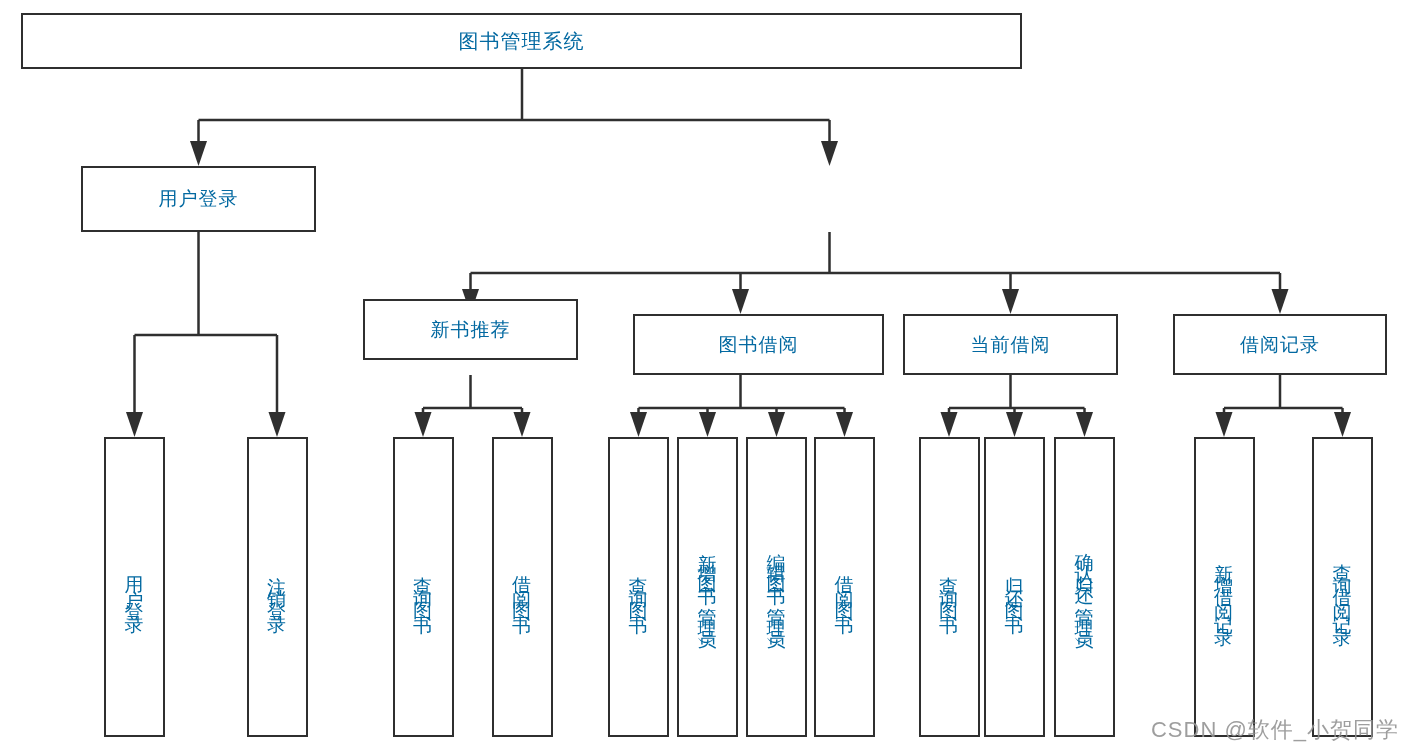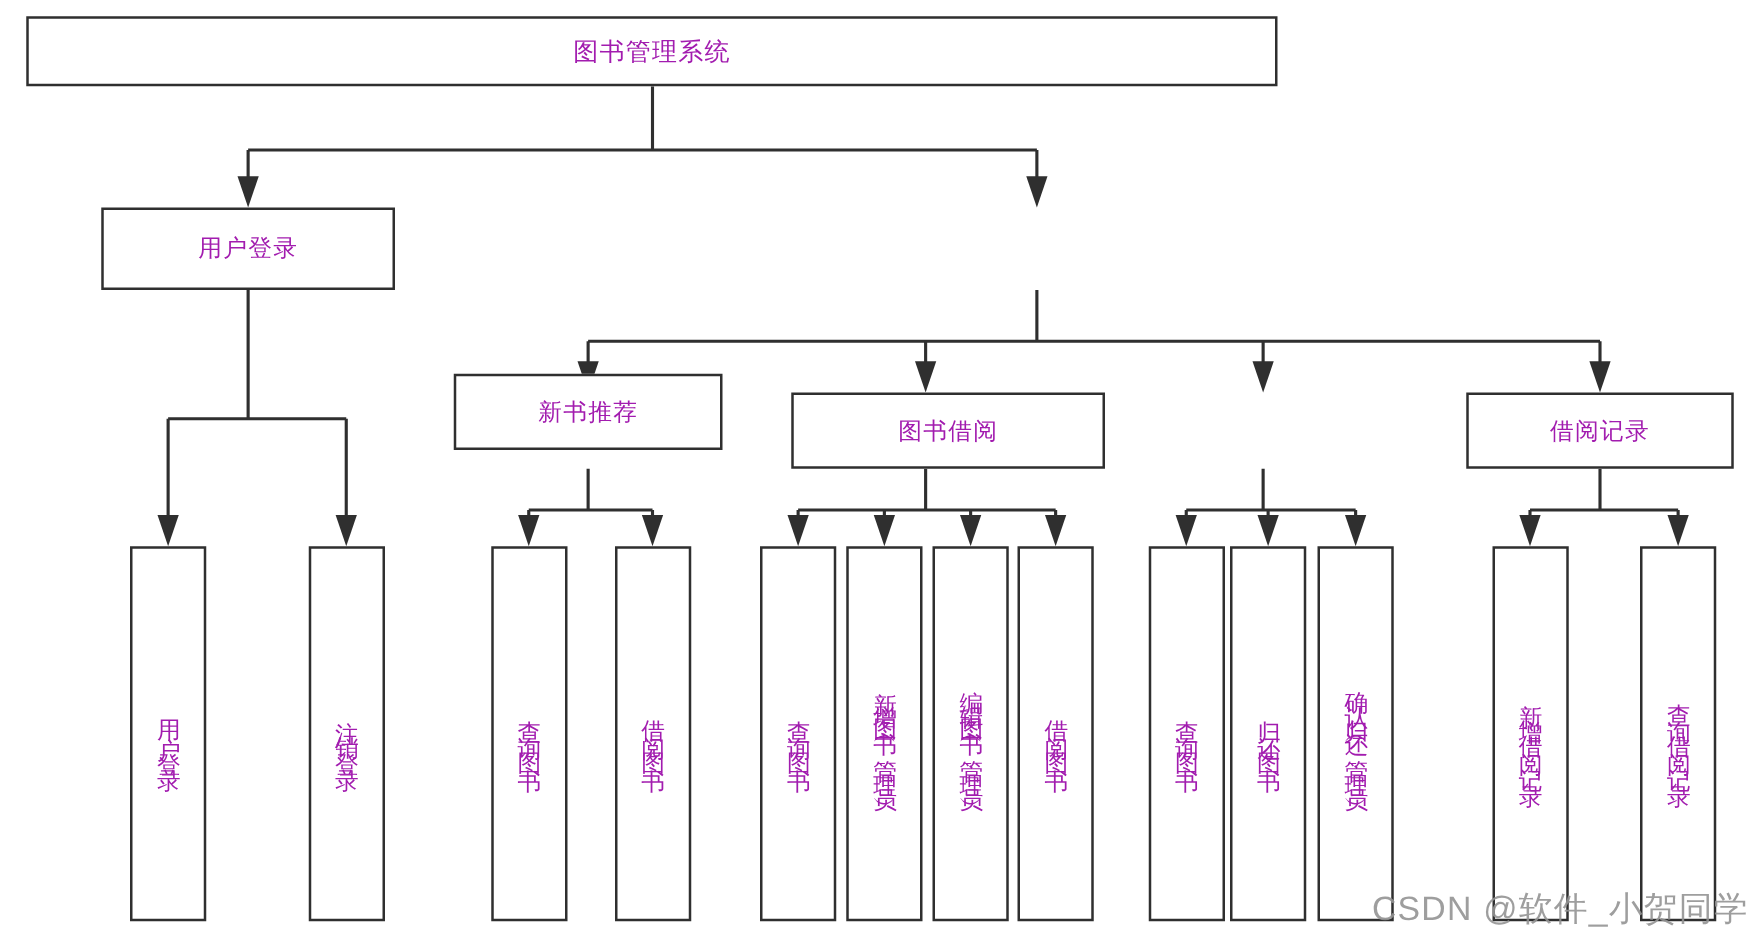--- a/index.html
+++ b/index.html
@@ -22,21 +22,21 @@
     z-index: 1;
   }
   .box {
     position: absolute;
     box-sizing: border-box;
     border: 2px solid #2f2f2f;
     background: #ffffff;
     display: flex;
     align-items: center;
     justify-content: center;
-    color: #a21caf;
+    color: #0369a1;
     z-index: 2;
   }
   .hbox {
     font-size: 19px;
     letter-spacing: 1px;
   }
   .root-box {
     font-size: 20px;
     border-width: 2.5px;
   }
@@ -48,21 +48,21 @@
     line-height: 1;
     width: 61px;
     height: 300px;
     top: 437px;
   }
   .vbox span { display: block; }
   .watermark {
     position: absolute;
     right: 6px;
     bottom: 2px;
-    font-size: 27px;
+    font-size: 22px;
     color: rgba(148, 148, 148, 0.9);
     letter-spacing: 1px;
     z-index: 3;
     white-space: nowrap;
   }
 </style>
 </head>
 <body>
 
 <div class="canvas">
@@ -127,20 +127,23 @@
 
 
   <div class="box hbox" style="left:363px; top:299px; width:215px; height:61px;text-align:right;">
     <span>新书推荐</span>
   </div>
 
   <div class="box hbox" style="left:633px; top:314px; width:251px; height:61px;justify-content:center;">
     <span>图书借阅</span>
   </div>
 
+  <div class="box hbox" style="left:903px; top:314px; width:215px; height:61px;">
+    <span>当前借阅</span>
+  </div>
 
   <div class="box hbox" style="left:1173px; top:314px; width:214px; height:61px;text-align:center;">
     <span>借阅记录</span>
   </div>
 
   <div class="box vbox" style="left:104px;">
     <span>用户登录</span>
   </div>
 
   <div class="box vbox" style="left:246.5px;">

